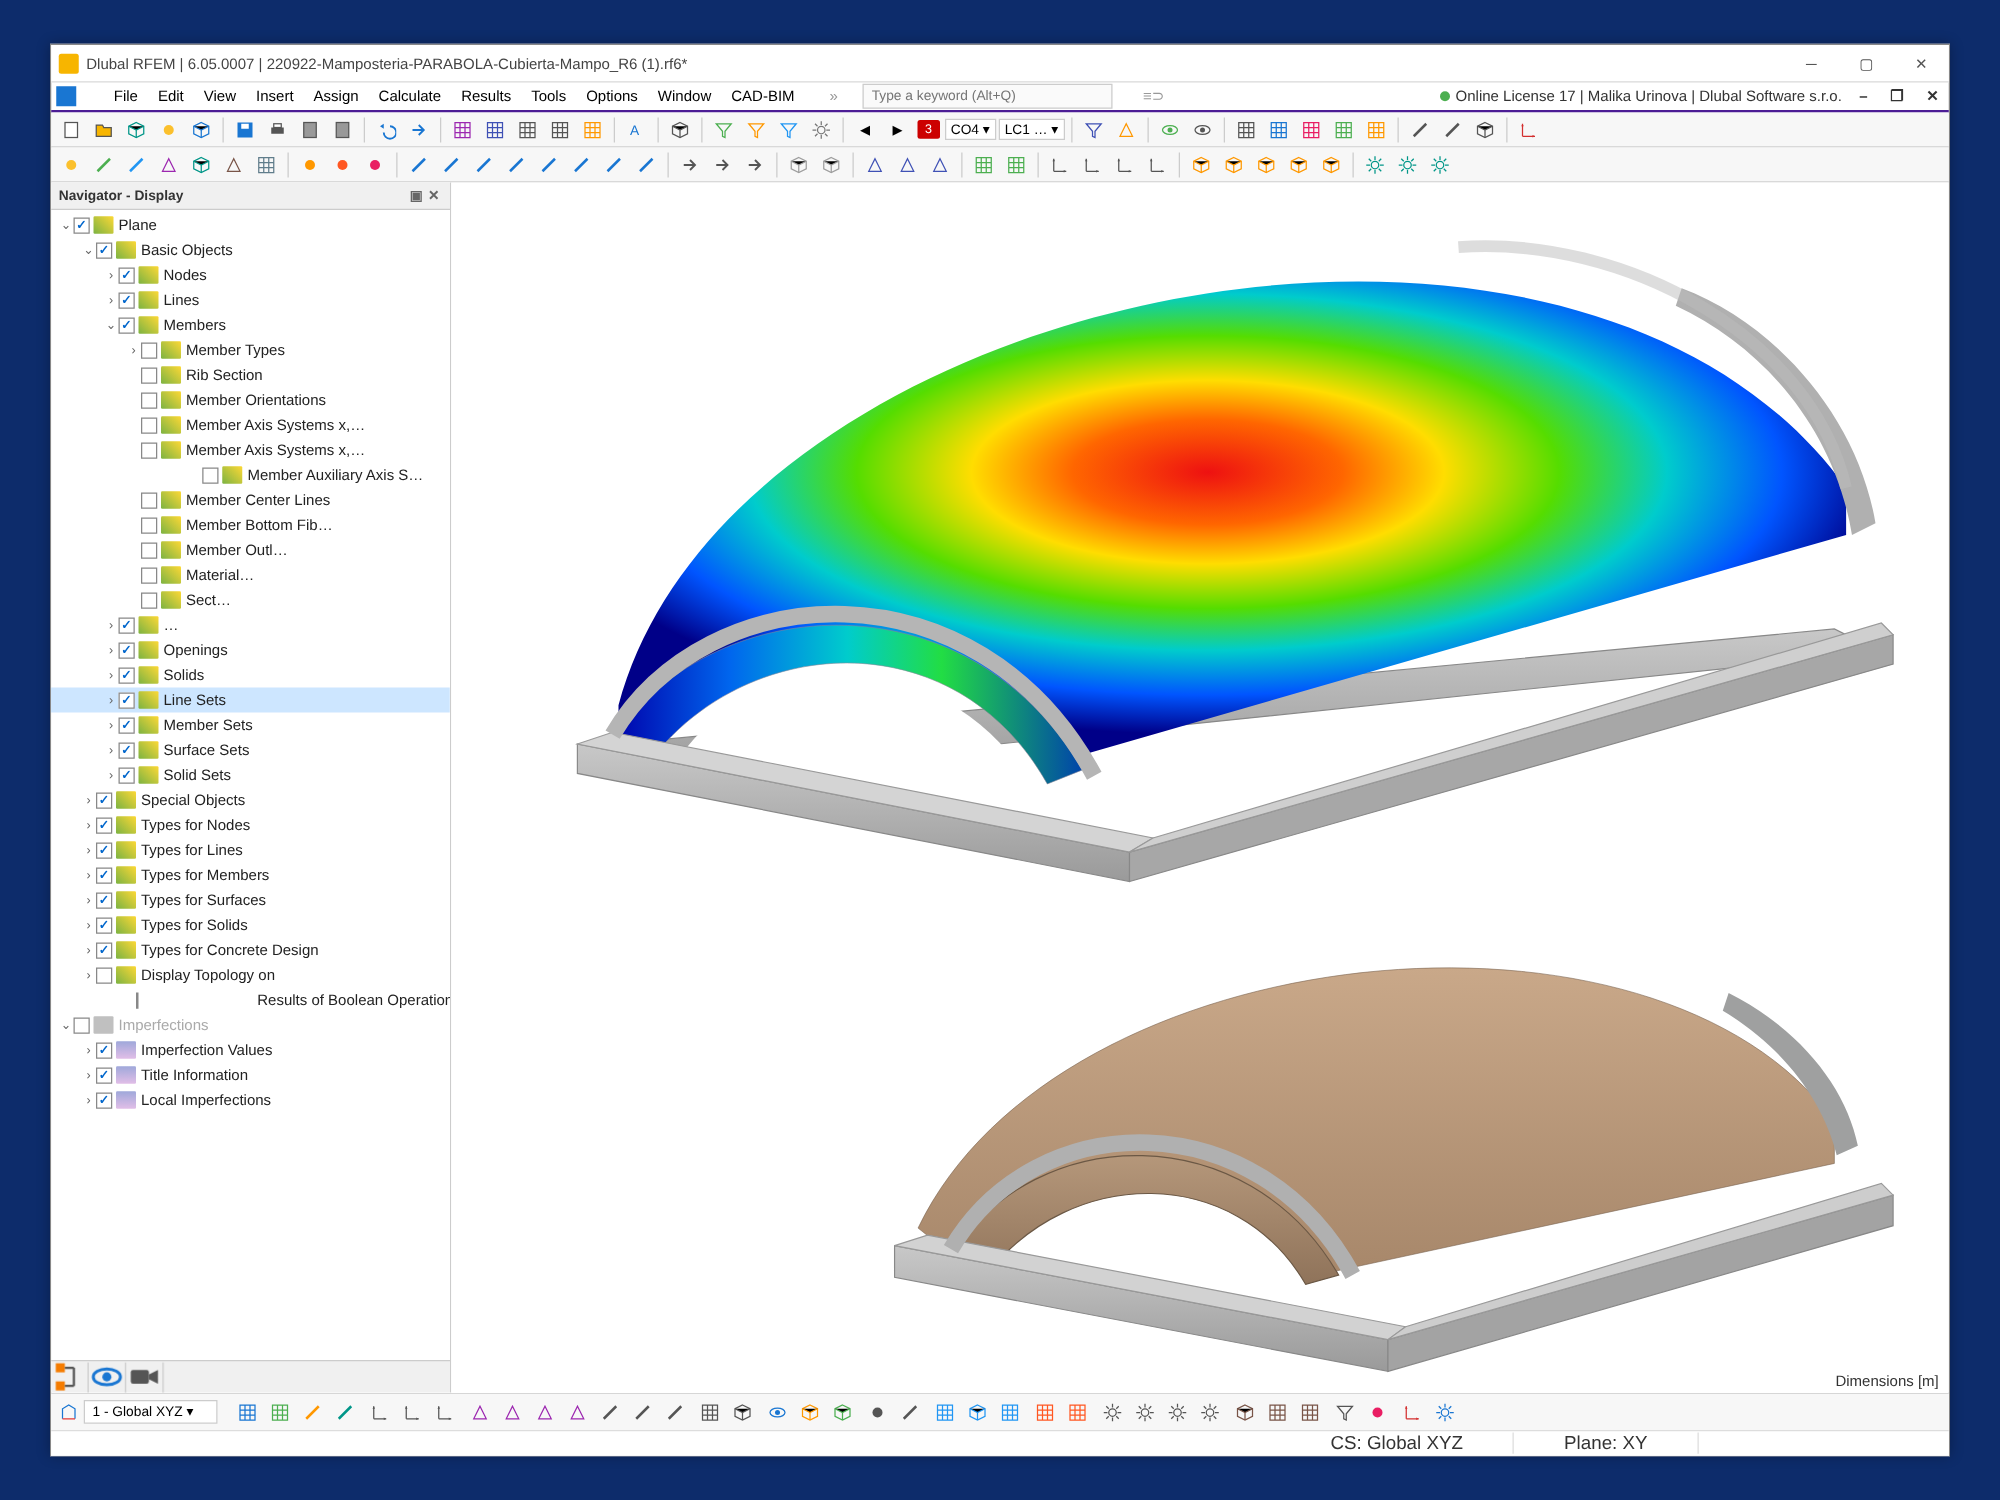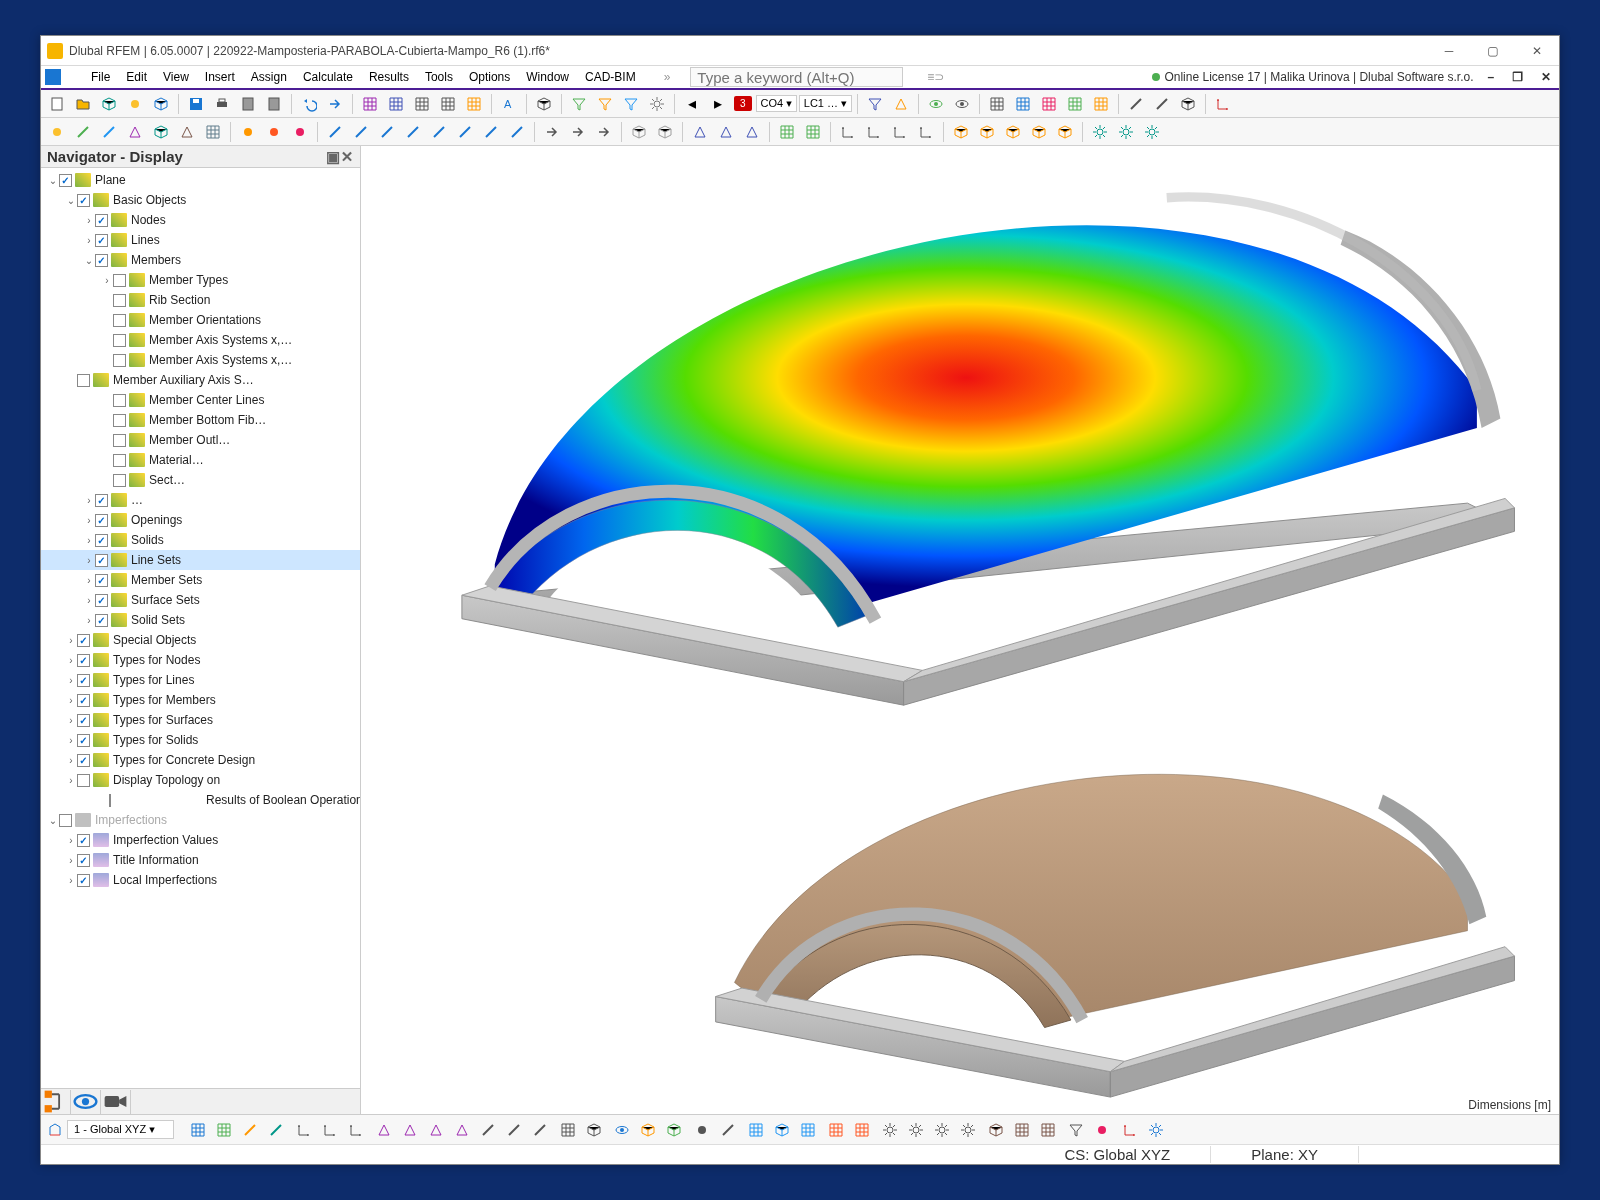--- a/index.html
+++ b/index.html
@@ -8,33 +8,33 @@
     width: 1520px; height: 1130px; background: #fff; border: 1px solid #888; display: flex; flex-direction: column;
     box-shadow: 0 0 10px rgba(0,0,0,.3);
   }
   .titlebar { height: 30px; background: #fff; border-bottom: 1px solid #d9d9d9; display: flex; align-items: center; font-size: 12px; color: #444; }
   .titlebar .appicon { width: 16px; height: 16px; margin: 0 6px; background: #f7b500; border-radius: 2px; }
   .titlebar .title { flex: 1; }
   .titlebar .win-btn { width: 44px; height: 30px; display: flex; align-items: center; justify-content: center; color: #555; }
   .menubar { height: 24px; display: flex; align-items: center; font-size: 12px; padding: 0 4px; border-bottom: 2px solid #4c1d95; gap: 18px; }
   .menubar .menu-item { padding: 2px 8px; }
   .menubar .sep { color: #999; margin: 0 2px; }
-  .menubar .search { flex: 0 0 200px; border: 1px solid #ccc; height: 20px; font-size: 15px; padding: 0 6px; color: #888; background: #fafafa; }
+  .menubar .search { flex: 0 0 200px; border: 1px solid #ccc; height: 20px; font-size: 11px; padding: 0 6px; color: #888; background: #fafafa; }
   .menubar .status { margin-left: auto; display: flex; align-items: center; gap: 4px; color: #333; }
   .menubar .dot { width: 8px; height: 8px; border-radius: 50%; background: #4caf50; }
   .menubar .right-close { margin-left: 6px; padding: 0 4px; color: #333; font-weight: bold; }
   .toolbar { height: 28px; display: flex; align-items: center; border-bottom: 1px solid #d0d0d0; background: #f7f7f7; padding: 0 4px; gap: 2px; }
   .toolbar .tb { width: 24px; height: 24px; display: flex; align-items: center; justify-content: center; border: 1px solid transparent; border-radius: 2px; }
   .toolbar .div { width: 1px; height: 20px; background: #ccc; margin: 0 3px; }
   .toolbar .tb svg { width: 16px; height: 16px; }
   .toolbar .co-badge { background: #c00; color: #fff; font-size: 10px; padding: 2px 6px; border-radius: 2px; margin: 0 2px; }
   .toolbar .co-sel { font-size: 11px; border: 1px solid #ccc; padding: 1px 4px; background: #fff; }
   .workarea { flex: 1; display: flex; min-height: 0; }
   .navigator { width: 320px; border-right: 1px solid #ccc; display: flex; flex-direction: column; background: #fff; }
-  .nav-header { height: 22px; background: #f0f0f0; border-bottom: 1px solid #ccc; display: flex; align-items: center; font-size: 15px; font-weight: bold; padding: 0 6px; color: #333; }
+  .nav-header { height: 22px; background: #f0f0f0; border-bottom: 1px solid #ccc; display: flex; align-items: center; font-size: 11px; font-weight: bold; padding: 0 6px; color: #333; }
   .nav-header .spacer { flex: 1; }
   .nav-header .pin, .nav-header .x { width: 14px; text-align: center; color: #666; }
   .tree { flex: 1; overflow: auto; font-size: 12px; color: #222; padding: 2px 0; }
   .tree-row { display: flex; align-items: center; height: 20px; padding-right: 4px; white-space: nowrap; }
   .tree-row.selected { background: #cde6ff; }
   .tw { display: inline-block; width: 12px; text-align: center; color: #666; font-size: 10px; }
   .cb { width: 13px; height: 13px; border: 1px solid #888; margin-right: 3px; display: inline-flex; align-items: center; justify-content: center; font-size: 10px; background: #fff; }
   .cb.checked::after { content: "✓"; color: #0066cc; font-weight: bold; }
   .ic { width: 16px; height: 14px; margin-right: 4px; display: inline-block; background: linear-gradient(45deg,#7cb342,#fdd835); border-radius: 1px; }
   .ic.grey { background: #c0c0c0; }
@@ -578,21 +578,21 @@
             <span class="cb"></span>
             <span class="ic "></span>
             <span class="tree-label">Member Axis Systems x,…</span>
           </div>
           <div class="tree-row" style="padding-left: 60px;">
             <span class="tw"></span>
             <span class="cb"></span>
             <span class="ic "></span>
             <span class="tree-label">Member Axis Systems x,…</span>
           </div>
-          <div class="tree-row" style="padding-left: 24px;">
+          <div class="tree-row" style="padding-left: 92px; justify-content: center;">
             <span class="tw"></span>
             <span class="cb"></span>
             <span class="ic "></span>
             <span class="tree-label">Member Auxiliary Axis S…</span>
           </div>
           <div class="tree-row" style="padding-left: 60px;">
             <span class="tw"></span>
             <span class="cb"></span>
             <span class="ic "></span>
             <span class="tree-label">Member Center Lines</span>

